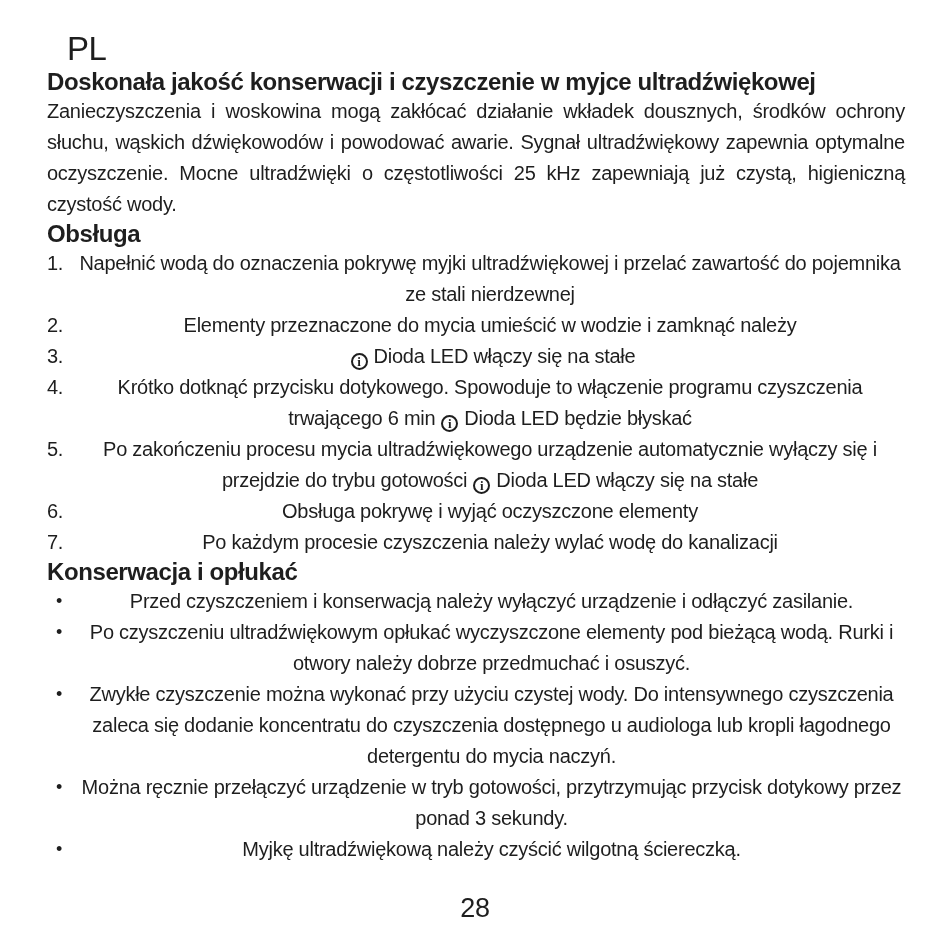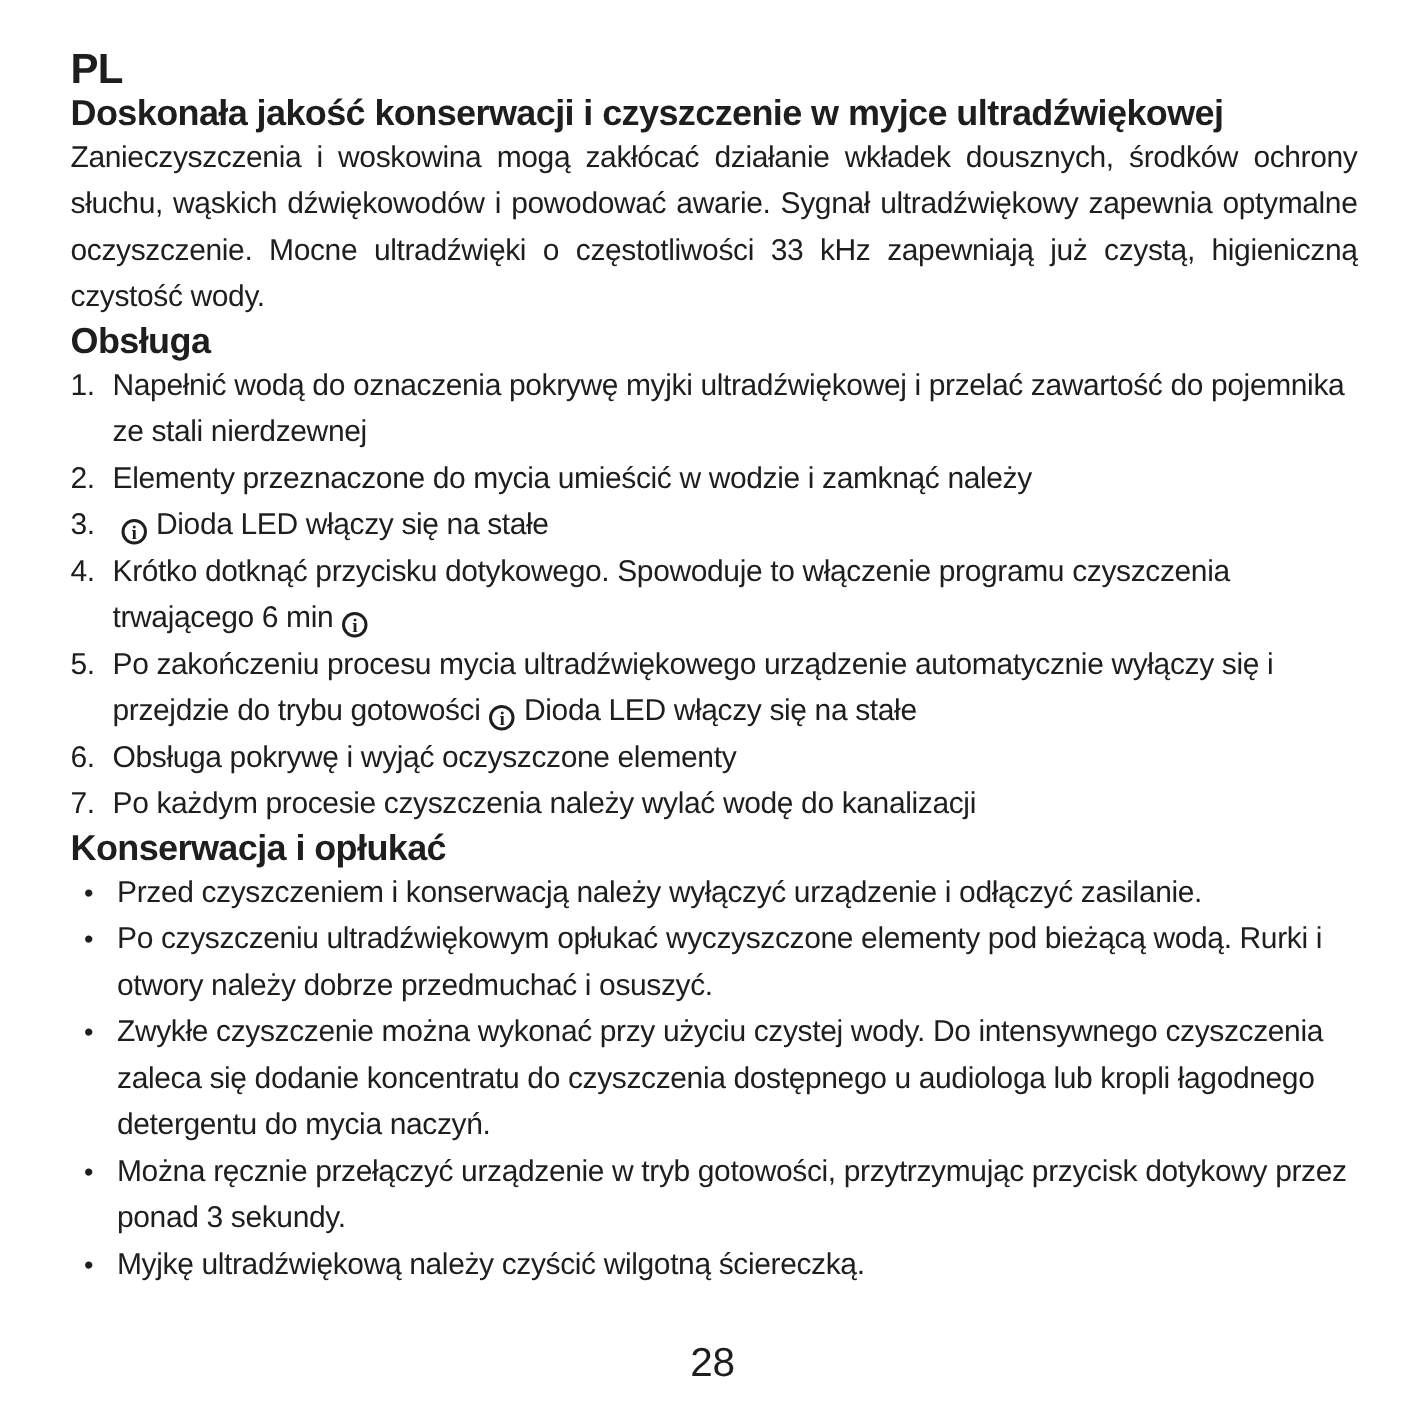--- a/index.html
+++ b/index.html
@@ -22,25 +22,26 @@
     height: 938px;
     padding: 30px 45px 0 47px;
     position: relative;
   }
   
   .doc-header {
     display: flex;
     align-items: baseline;
   }
   .lang-code {
-    font-size: 28px;
-    font-weight: 700;
+    font-size: 33px;
+    font-weight: 400;
     letter-spacing: -0.5px;
     width: 95px;
     flex: 0 0 95px;
+    margin-left: 20px;
   }
   h1.doc-title {
     font-size: 28px;
     font-weight: 700;
     letter-spacing: -0.5px;
     margin: 0;
   }
   
   h2.sec-heading {
     font-size: 24px;
@@ -73,21 +74,21 @@
   }
   .bullet-marker {
     flex: 0 0 31px;
     width: 31px;
     padding-left: 9px;
     box-sizing: border-box;
     font-size: 18px;
   }
   .li-text {
     flex: 1 1 auto;
-    text-align: left;
+    text-align: center;
   }
   
   .info-icon {
     display: inline-flex;
     align-items: center;
     justify-content: center;
     width: 17px;
     height: 17px;
     border: 2px solid #1e1e1e;
     border-radius: 50%;
@@ -119,21 +120,21 @@
 <body>
 
 <div class="page">
 
   <div class="doc-header">
     <span class="lang-code">PL</span>
   </div>
 
   <section>
     <h2 class="sec-heading intro-heading">Doskonała jakość konserwacji i czyszczenie w myjce ultradźwiękowej</h2>
-    <p class="body-text">Zanieczyszczenia i woskowina mogą zakłócać działanie wkładek dousznych, środków ochrony słuchu, wąskich dźwiękowodów i powodować awarie. Sygnał ultradźwiękowy zapewnia optymalne oczyszczenie. Mocne ultradźwięki o częstotliwości 33 kHz zapewniają już czystą, higieniczną czystość wody.</p>
+    <p class="body-text">Zanieczyszczenia i woskowina mogą zakłócać działanie wkładek dousznych, środków ochrony słuchu, wąskich dźwiękowodów i powodować awarie. Sygnał ultradźwiękowy zapewnia optymalne oczyszczenie. Mocne ultradźwięki o częstotliwości 25 kHz zapewniają już czystą, higieniczną czystość wody.</p>
   </section>
 
   <section>
     <h2 class="sec-heading ops-heading">Obsługa</h2>
     <div class="list" id="steps-list">
         <div class="li">
           <span class="marker">1.</span>
           <div class="li-text"><span>Napełnić wodą do oznaczenia pokrywę myjki ultradźwiękowej i przelać zawartość do pojemnika ze stali nierdzewnej</span></div>
         </div>
         <div class="li">
@@ -143,21 +144,21 @@
         <div class="li">
           <span class="marker">3.</span>
           <div class="li-text"><span class="info-icon">
               <span class="info-glyph">i</span>
             </span><span>Dioda LED włączy się na stałe</span></div>
         </div>
         <div class="li">
           <span class="marker">4.</span>
           <div class="li-text"><span>Krótko dotknąć przycisku dotykowego. Spowoduje to włączenie programu czyszczenia trwającego 6 min</span><span class="info-icon">
               <span class="info-glyph">i</span>
-            </span></div>
+            </span><span>Dioda LED będzie błyskać</span></div>
         </div>
         <div class="li">
           <span class="marker">5.</span>
           <div class="li-text"><span>Po zakończeniu procesu mycia ultradźwiękowego urządzenie automatycznie wyłączy się i przejdzie do trybu gotowości</span><span class="info-icon">
               <span class="info-glyph">i</span>
             </span><span>Dioda LED włączy się na stałe</span></div>
         </div>
         <div class="li">
           <span class="marker">6.</span>
           <div class="li-text"><span>Obsługa pokrywę i wyjąć oczyszczone elementy</span></div>

